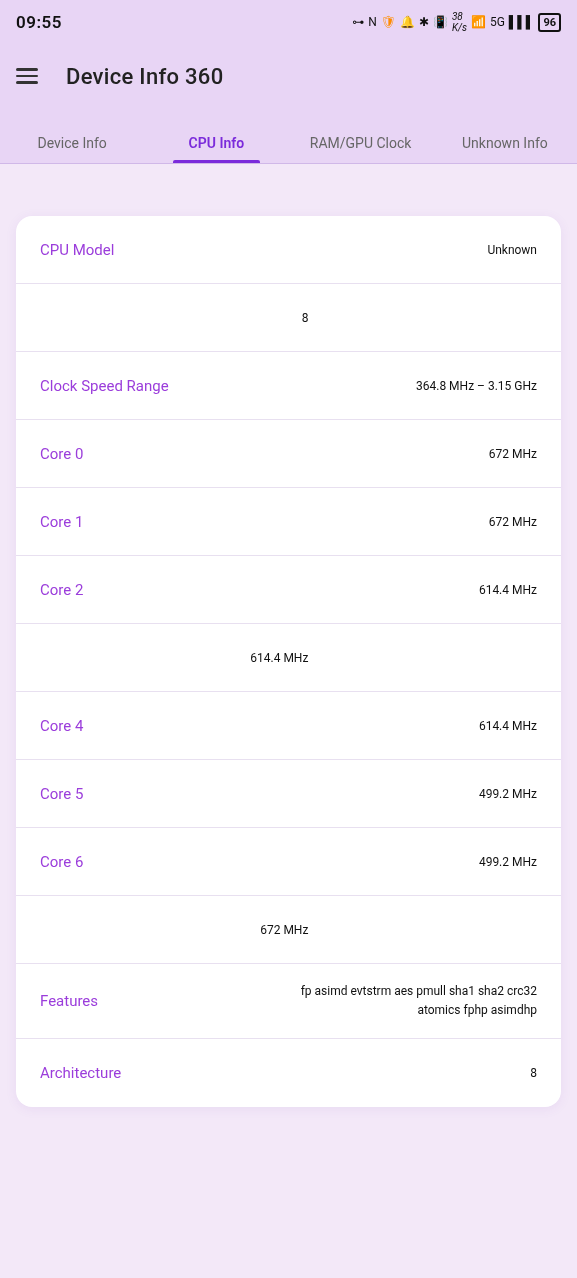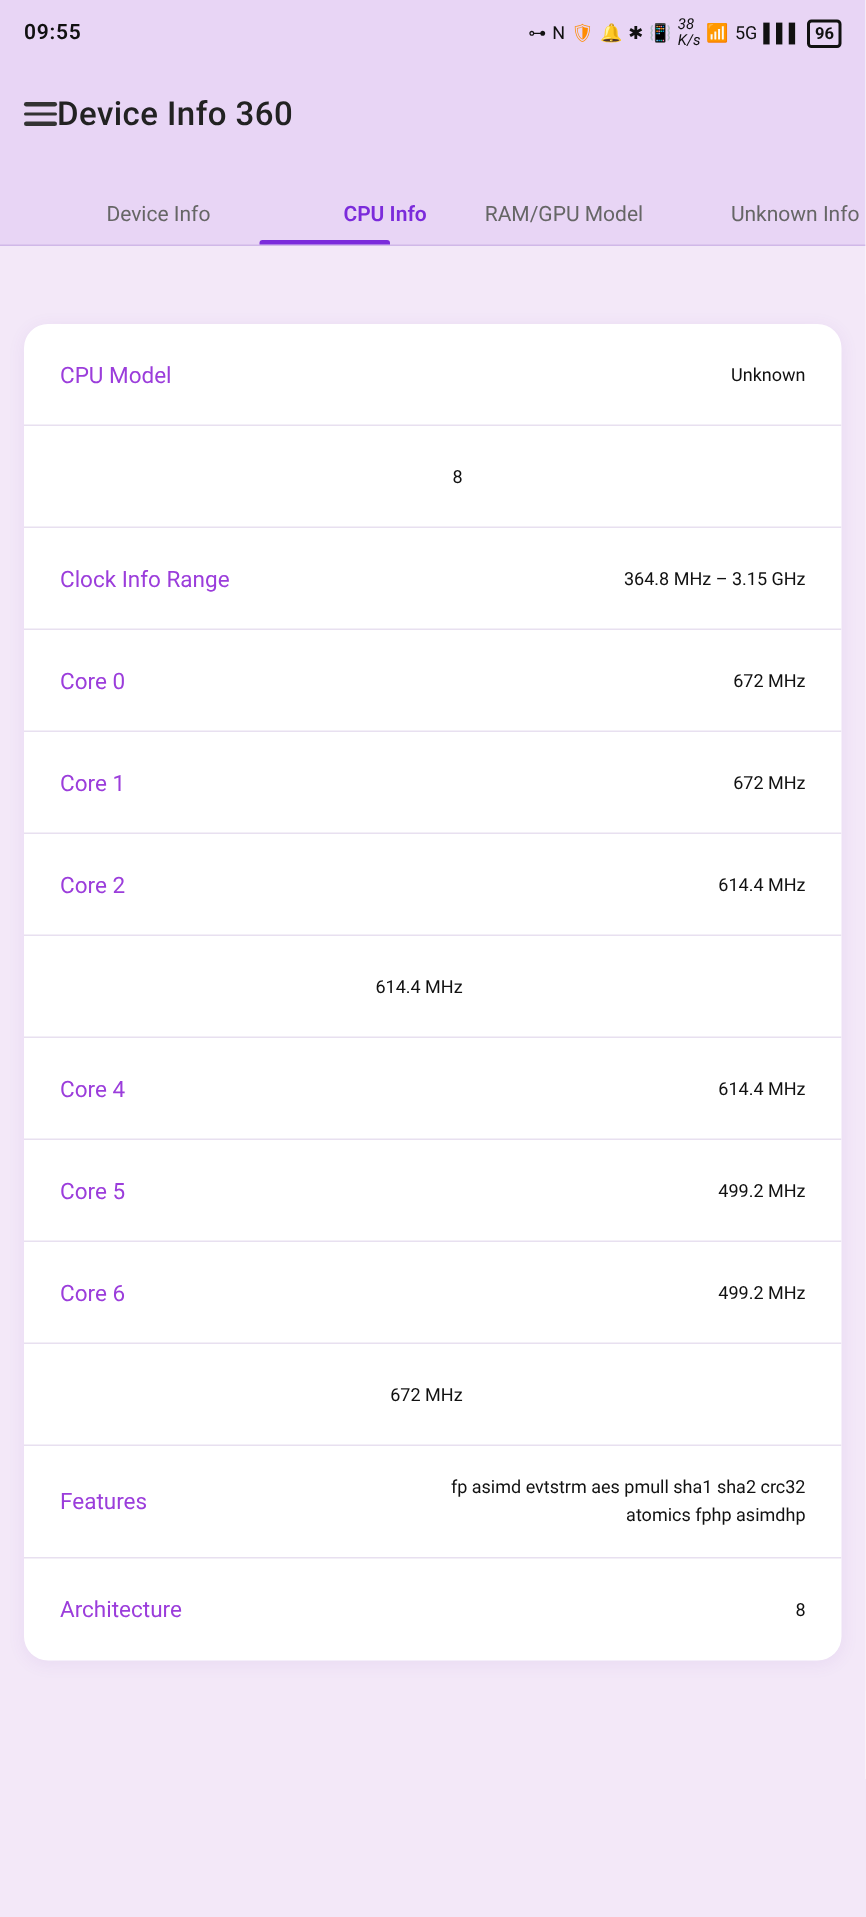--- a/index.html
+++ b/index.html
@@ -16,21 +16,21 @@
     
     .status-bar {
       background: #e8d5f5;
       display: flex;
       justify-content: space-between;
       align-items: center;
       padding: 8px 16px;
       height: 44px;
     }
     .status-time {
-      font-size: 14px;
+      font-size: 17px;
       font-weight: 600;
       color: #111;
       letter-spacing: 0.5px;
     }
     .status-icons {
       display: flex;
       align-items: center;
       gap: 4px;
       font-size: 12px;
       color: #111;
@@ -44,21 +44,21 @@
       position: relative;
     }
 
     
     .app-bar {
       background: #e8d5f5;
       display: flex;
       align-items: center;
       padding: 12px 16px;
       height: 64px;
-      gap: 0;
+      gap: 28px;
     }
     .menu-icon {
       font-size: 22px;
       color: #333;
       cursor: pointer;
       display: flex;
       flex-direction: column;
       gap: 4px;
     }
     .menu-icon span {
@@ -79,21 +79,21 @@
     .tab-bar {
       background: #e8d5f5;
       display: flex;
       align-items: flex-end;
       padding: 0 0 0 0;
       height: 56px;
       border-bottom: 1px solid #d0b8e8;
     }
     .tab-item {
       flex: 1;
-      text-align: right;
+      text-align: center;
       padding: 14px 4px 12px;
       font-size: 14px;
       color: #666;
       cursor: pointer;
       position: relative;
       white-space: nowrap;
     }
     .tab-item.active {
       color: #7b2bdb;
       font-weight: 600;
@@ -188,38 +188,38 @@
 </div>
 
 <div class="tab-bar">
   <div class="tab-item">
     <span>Device Info</span>
   </div>
   <div class="tab-item active">
     <span>CPU Info</span>
   </div>
   <div class="tab-item">
-    <span>RAM/GPU Model</span>
+    <span>RAM/GPU Clock</span>
   </div>
   <div class="tab-item">
     <span>Unknown Info</span>
   </div>
 </div>
 
 <div class="main-content">
   <div class="card" id="cpu-card">
   <div class="info-row">
         <div class="row-label">CPU Model</div>
         <div class="row-value">Unknown</div>
       </div>
       <div class="info-row">
         <div class="row-value">8</div>
       </div>
       <div class="info-row">
-        <div class="row-label">Clock Info Range</div>
+        <div class="row-label">Clock Speed Range</div>
         <div class="row-value">364.8 MHz – 3.15 GHz</div>
       </div>
       <div class="info-row">
         <div class="row-label">Core 0</div>
         <div class="row-value">672 MHz</div>
       </div>
       <div class="info-row">
         <div class="row-label">Core 1</div>
         <div class="row-value">672 MHz</div>
       </div>

